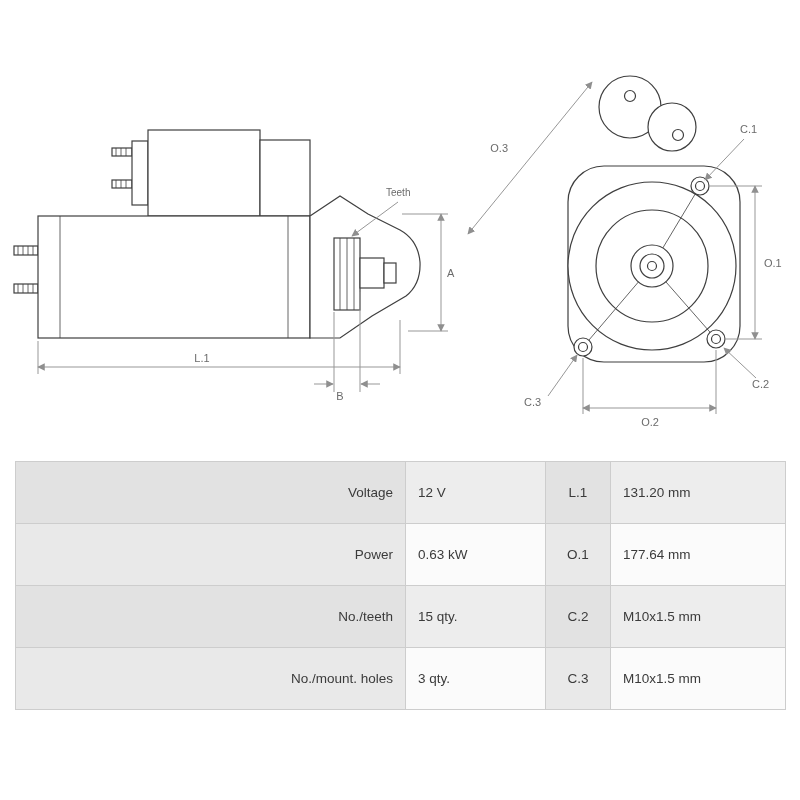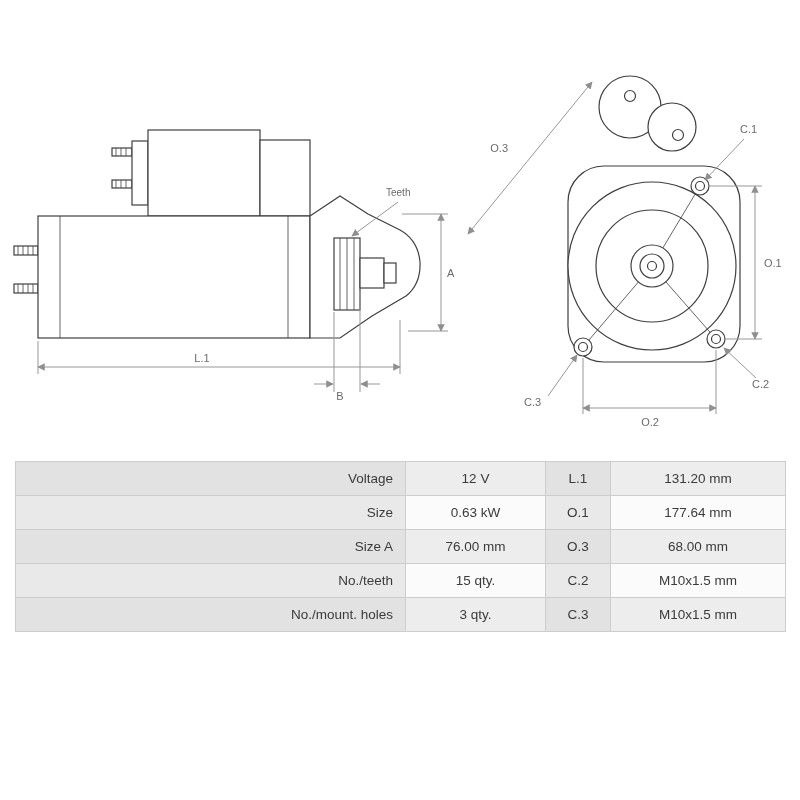--- a/index.html
+++ b/index.html
@@ -8,22 +8,22 @@
   .drawing{position:absolute;left:0;top:0;}
   svg text{font-family:"Liberation Sans",sans-serif;font-size:11px;fill:#6b6b6b;}
   svg text.small{font-size:10px;}
   .outline{fill:#ffffff;stroke:#3f3f3f;stroke-width:1.2;}
   .thin{fill:none;stroke:#3f3f3f;stroke-width:0.8;}
   .dim{stroke:#979797;stroke-width:1;fill:none;}
   .hatch{stroke:#3f3f3f;stroke-width:0.8;}
   table.specs{position:absolute;left:15px;top:461px;width:770px;border-collapse:collapse;
       table-layout:fixed;font-size:13.5px;color:#3b3b3b;}
   table.specs td{border:1px solid #cdcdcd;height:33px;overflow:hidden;white-space:nowrap;}
-  td.lab{text-align:right;padding:0 12px;}
-  td.val{text-align:center;padding:0 12px;}
+  td.lab{text-align:right;padding:14px 12px;}
+  td.val{text-align:left;padding:0 12px;}
   td.mid{text-align:center;padding:0 4px;}
   tr:nth-child(odd) td.lab, tr:nth-child(odd) td.mid{background:#e2e2e2;}
   tr:nth-child(odd) td.val{background:#ededed;}
   tr:nth-child(even) td.lab, tr:nth-child(even) td.mid{background:#e9e9e9;}
   tr:nth-child(even) td.val{background:#fbfbfb;}
 </style>
 </head>
 <body>
 
 <div class="sheet">
@@ -153,30 +153,24 @@
         <col style="width:175px">
     </colgroup>
     <tbody>
       <tr>
         <td class="lab">Voltage</td>
         <td class="val">12 V</td>
         <td class="mid">L.1</td>
         <td class="val">131.20 mm</td>
       </tr>
       <tr>
-        <td class="lab">Size</td>
+        <td class="lab">Power</td>
         <td class="val">0.63 kW</td>
         <td class="mid">O.1</td>
         <td class="val">177.64 mm</td>
-      </tr>
-      <tr>
-        <td class="lab">Size A</td>
-        <td class="val">76.00 mm</td>
-        <td class="mid">O.3</td>
-        <td class="val">68.00 mm</td>
       </tr>
       <tr>
         <td class="lab">No./teeth</td>
         <td class="val">15 qty.</td>
         <td class="mid">C.2</td>
         <td class="val">M10x1.5 mm</td>
       </tr>
       <tr>
         <td class="lab">No./mount. holes</td>
         <td class="val">3 qty.</td>

